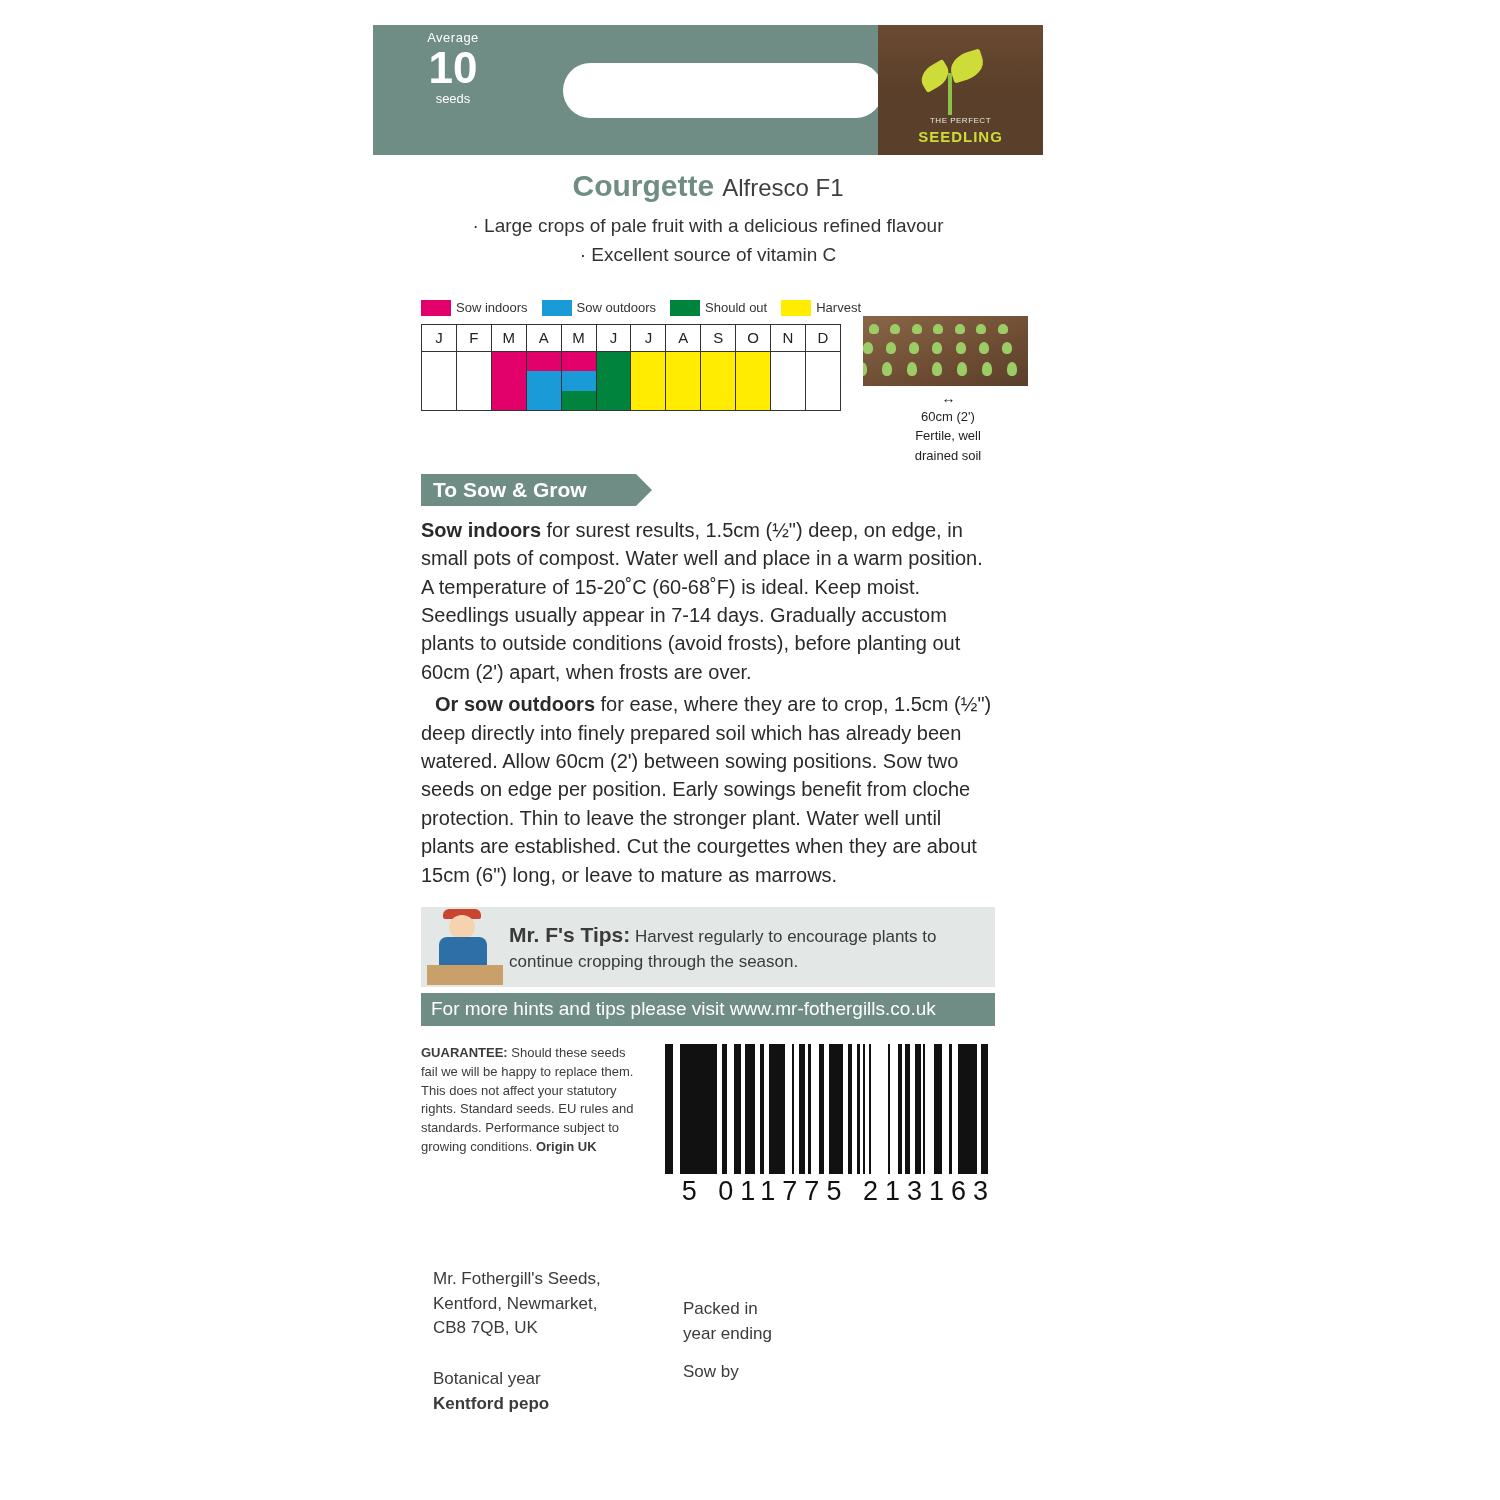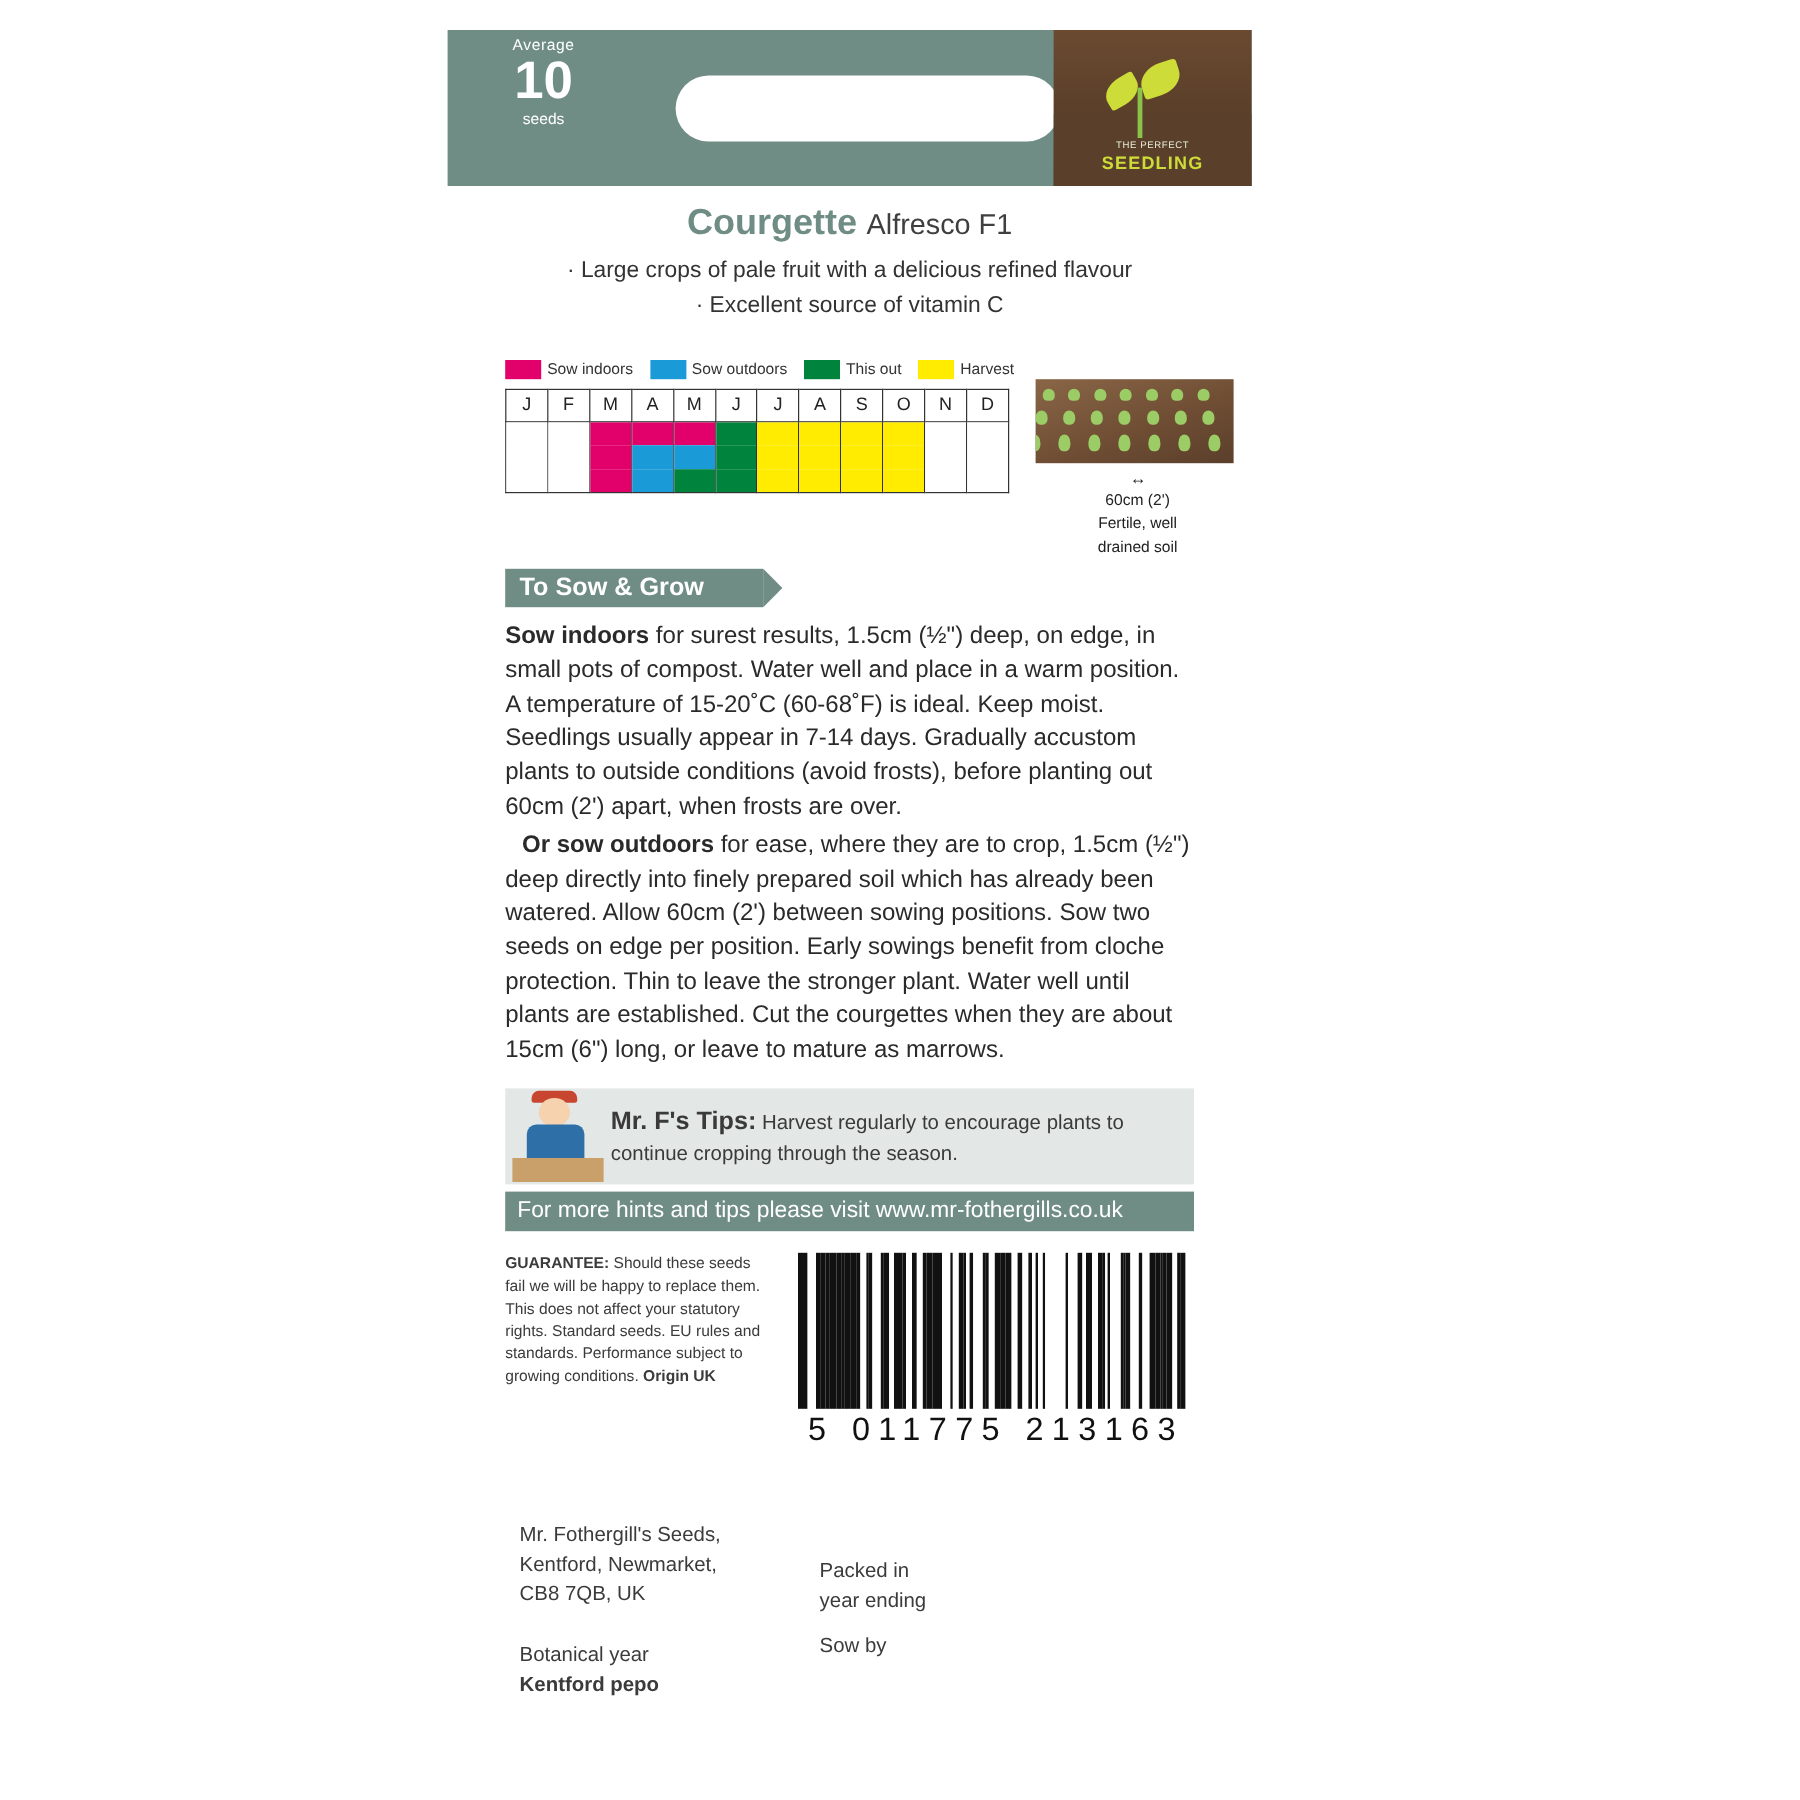--- a/index.html
+++ b/index.html
@@ -309,21 +309,21 @@
     width: 250px;
     font-size: 13px;
     line-height: 1.45;
     color: #3b3b3b;
   }
   .guarantee b { font-weight: bold; }
   .barcode-wrap {
     flex: 1;
     display: flex;
     flex-direction: column;
-    align-items: center;
+    align-items: flex-end;
   }
   .barcode {
     height: 130px;
     width: 330px;
     display: flex;
     align-items: flex-end;
   }
   .barcode span { display: block; height: 100%; }
   .barcode-num {
     margin-top: 2px;
@@ -384,21 +384,21 @@
       <div class="legend-item">
         <span class="swatch" style="background:#e2006a"></span>
         <span>Sow indoors</span>
       </div>
       <div class="legend-item">
         <span class="swatch" style="background:#1a9bd7"></span>
         <span>Sow outdoors</span>
       </div>
       <div class="legend-item">
         <span class="swatch" style="background:#00843d"></span>
-        <span>This out</span>
+        <span>Should out</span>
       </div>
       <div class="legend-item">
         <span class="swatch" style="background:#ffec00"></span>
         <span>Harvest</span>
       </div>
     </div>
 
     <table class="months">
       <tbody>
           <tr>

